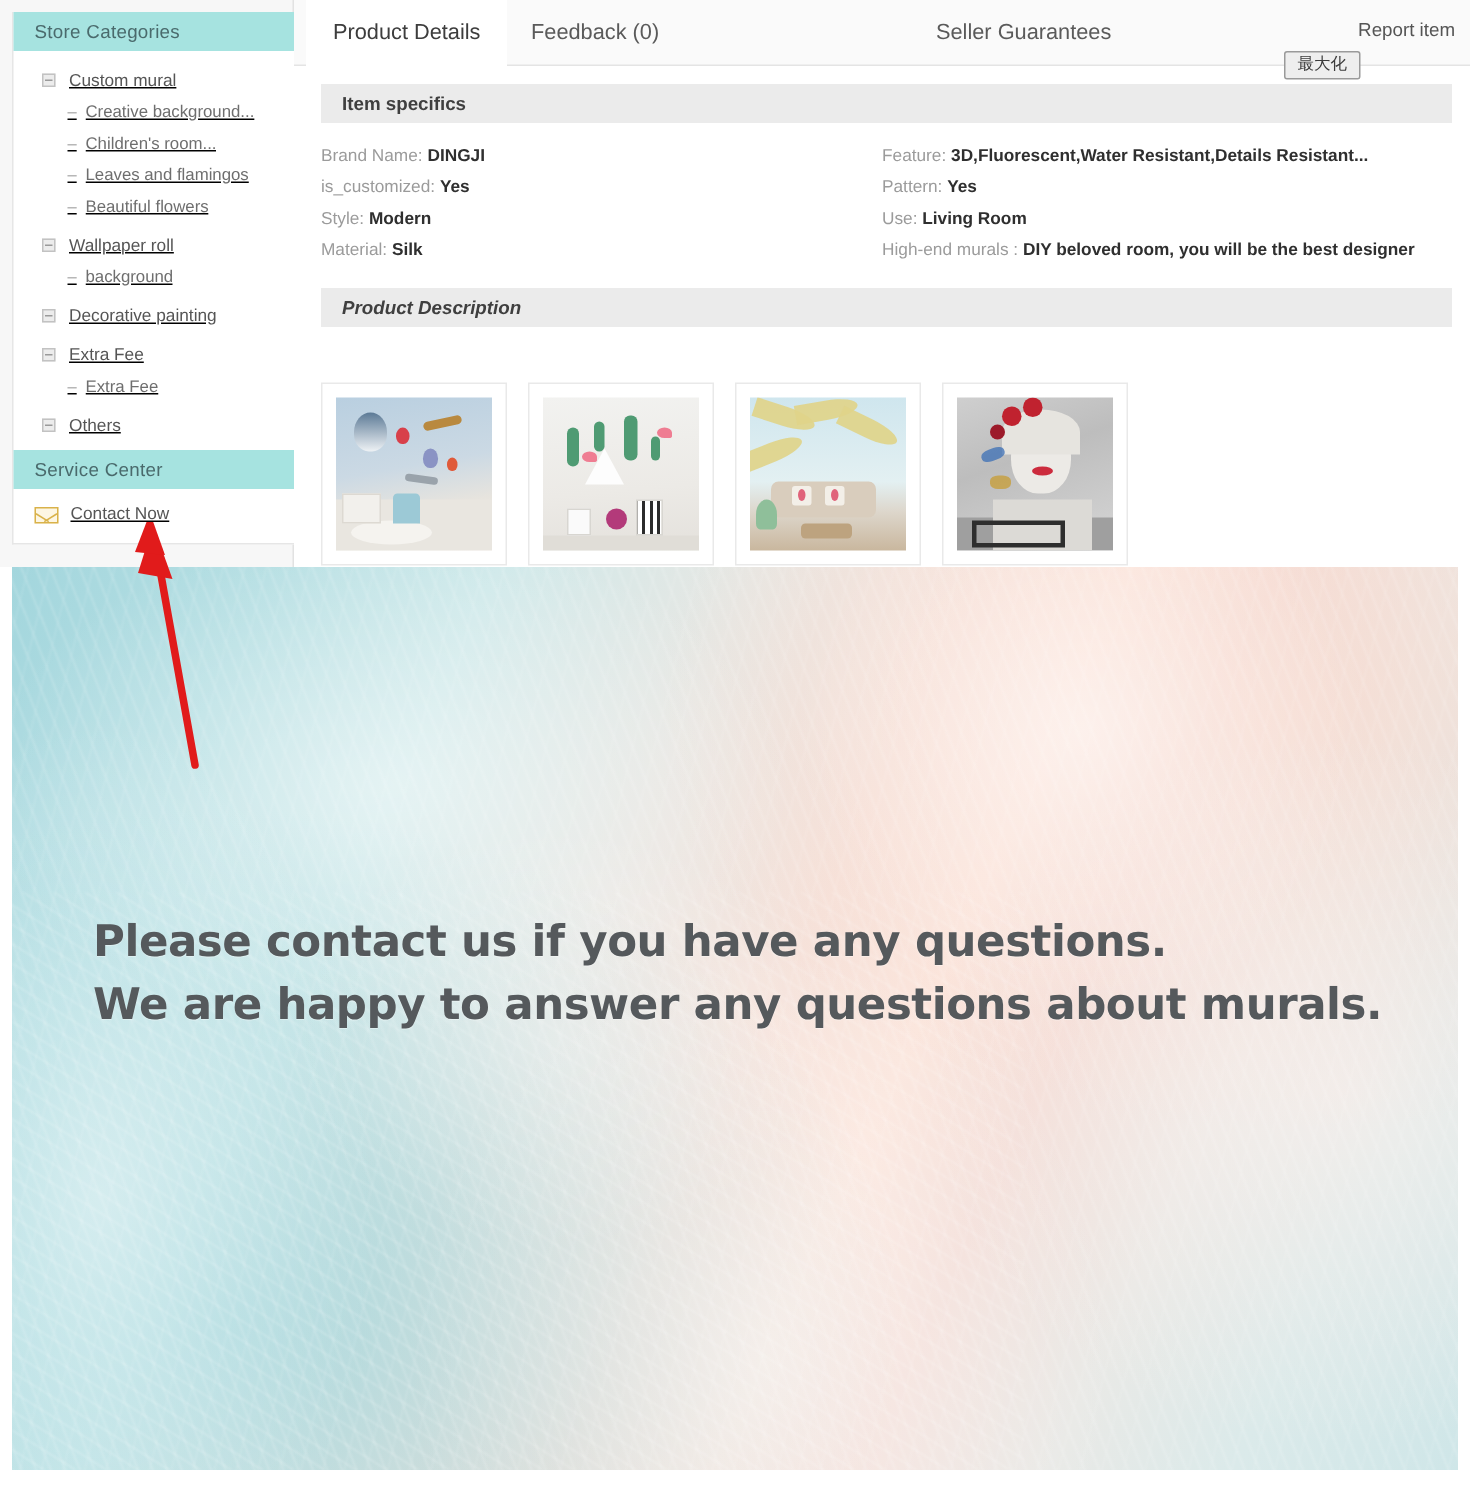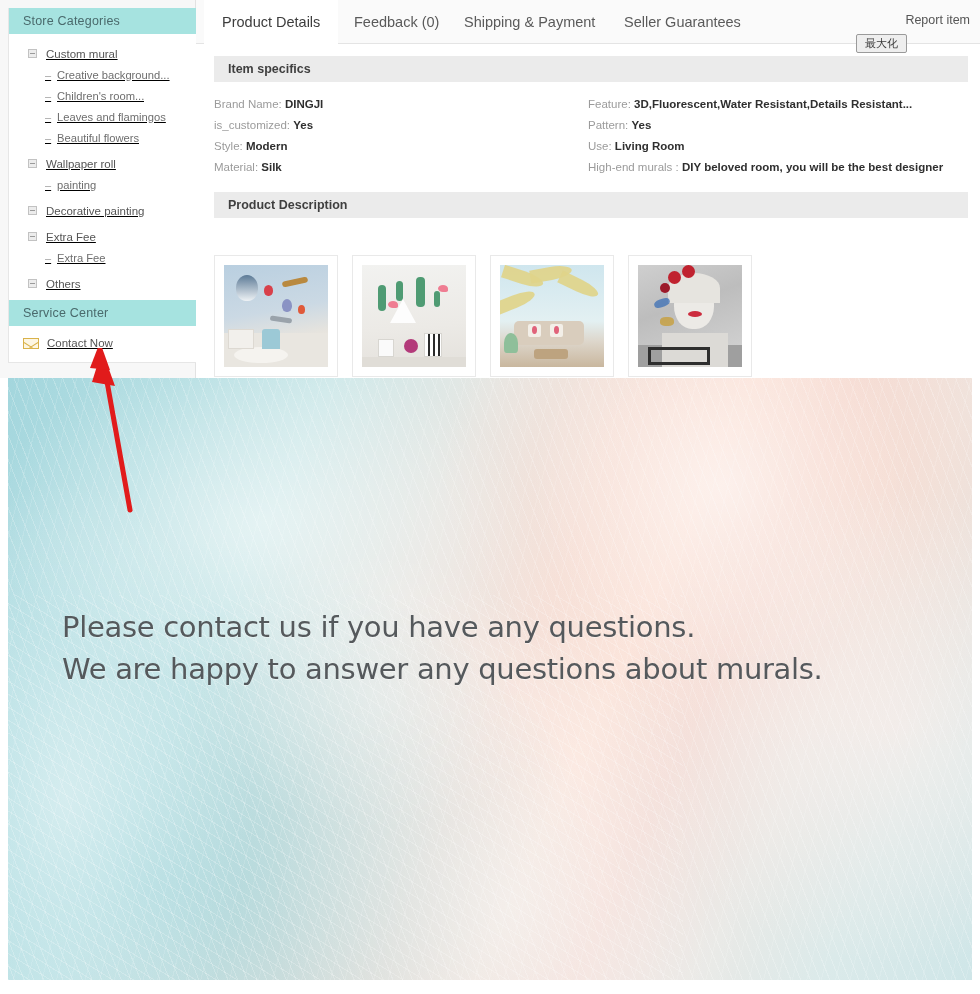--- a/index.html
+++ b/index.html
@@ -205,21 +205,21 @@
     margin: 12px 12px 0 18px;
     height: 26px;
     line-height: 26px;
     background: #ebebeb;
     color: #3f3f3f;
     font-size: 12.5px;
     font-weight: bold;
     padding-left: 14px;
   }
   #bar-specifics { }
-  #bar-description { margin-top: 14px; }
+  #bar-description { margin-top: 14px; font-style: italic; }
 
   
   #specs {
     position: relative;
     margin: 12px 0 0 18px;
     height: 84px;
   }
   .spec-col { position: absolute; top: 0; }
   #spec-left  { left: 0px;   width: 370px; }
   #spec-right { left: 374px; width: 400px; }
@@ -383,21 +383,21 @@
     width: 55%; height: 62%;
     background: radial-gradient(ellipse at 78% 26%, rgba(250,218,206,.7), rgba(250,218,206,0) 72%);
   }
 
   #banner-text {
     position: absolute;
     left: 54px;
     top: 228px;
     color: #55595c;
     font-family: "DejaVu Sans", "Liberation Sans", sans-serif;
-    font-weight: normal;
+    font-weight: bold;
     font-size: 29px;
     line-height: 42px;
     letter-spacing: -.3px;
     white-space: nowrap;
     text-shadow: 0 1px 0 rgba(255,255,255,.35);
   }
 
   
   #arrow-annotation {
     position: absolute;
@@ -442,21 +442,21 @@
             <span class="dash">–</span>
             <span class="cat-label">Beautiful flowers</span>
           </div>
 
           <div class="cat-item parent">
             <span class="tree-box"></span>
             <span class="cat-label">Wallpaper roll</span>
           </div>
           <div class="cat-item child">
             <span class="dash">–</span>
-            <span class="cat-label">painting</span>
+            <span class="cat-label">background</span>
           </div>
 
           <div class="cat-item parent">
             <span class="tree-box"></span>
             <span class="cat-label">Decorative painting</span>
           </div>
 
           <div class="cat-item parent">
             <span class="tree-box"></span>
             <span class="cat-label">Extra Fee</span>
@@ -484,21 +484,20 @@
         </div>
       </div>
 
     </div>
 
     <div id="content">
 
       <div id="tabbar">
         <div class="tab active" id="tab-0">Product Details</div>
         <div class="tab" id="tab-1">Feedback (0)</div>
-        <div class="tab" id="tab-2">Shipping &amp; Payment</div>
         <div class="tab" id="tab-3">Seller Guarantees</div>
         <div id="report-item">Report item</div>
         <div id="maximize-btn">最大化</div>
       </div>
 
       <div class="section-bar" id="bar-specifics">Item specifics</div>
 
       <div id="specs">
         <div class="spec-col" id="spec-left">
           <div class="spec-row">

